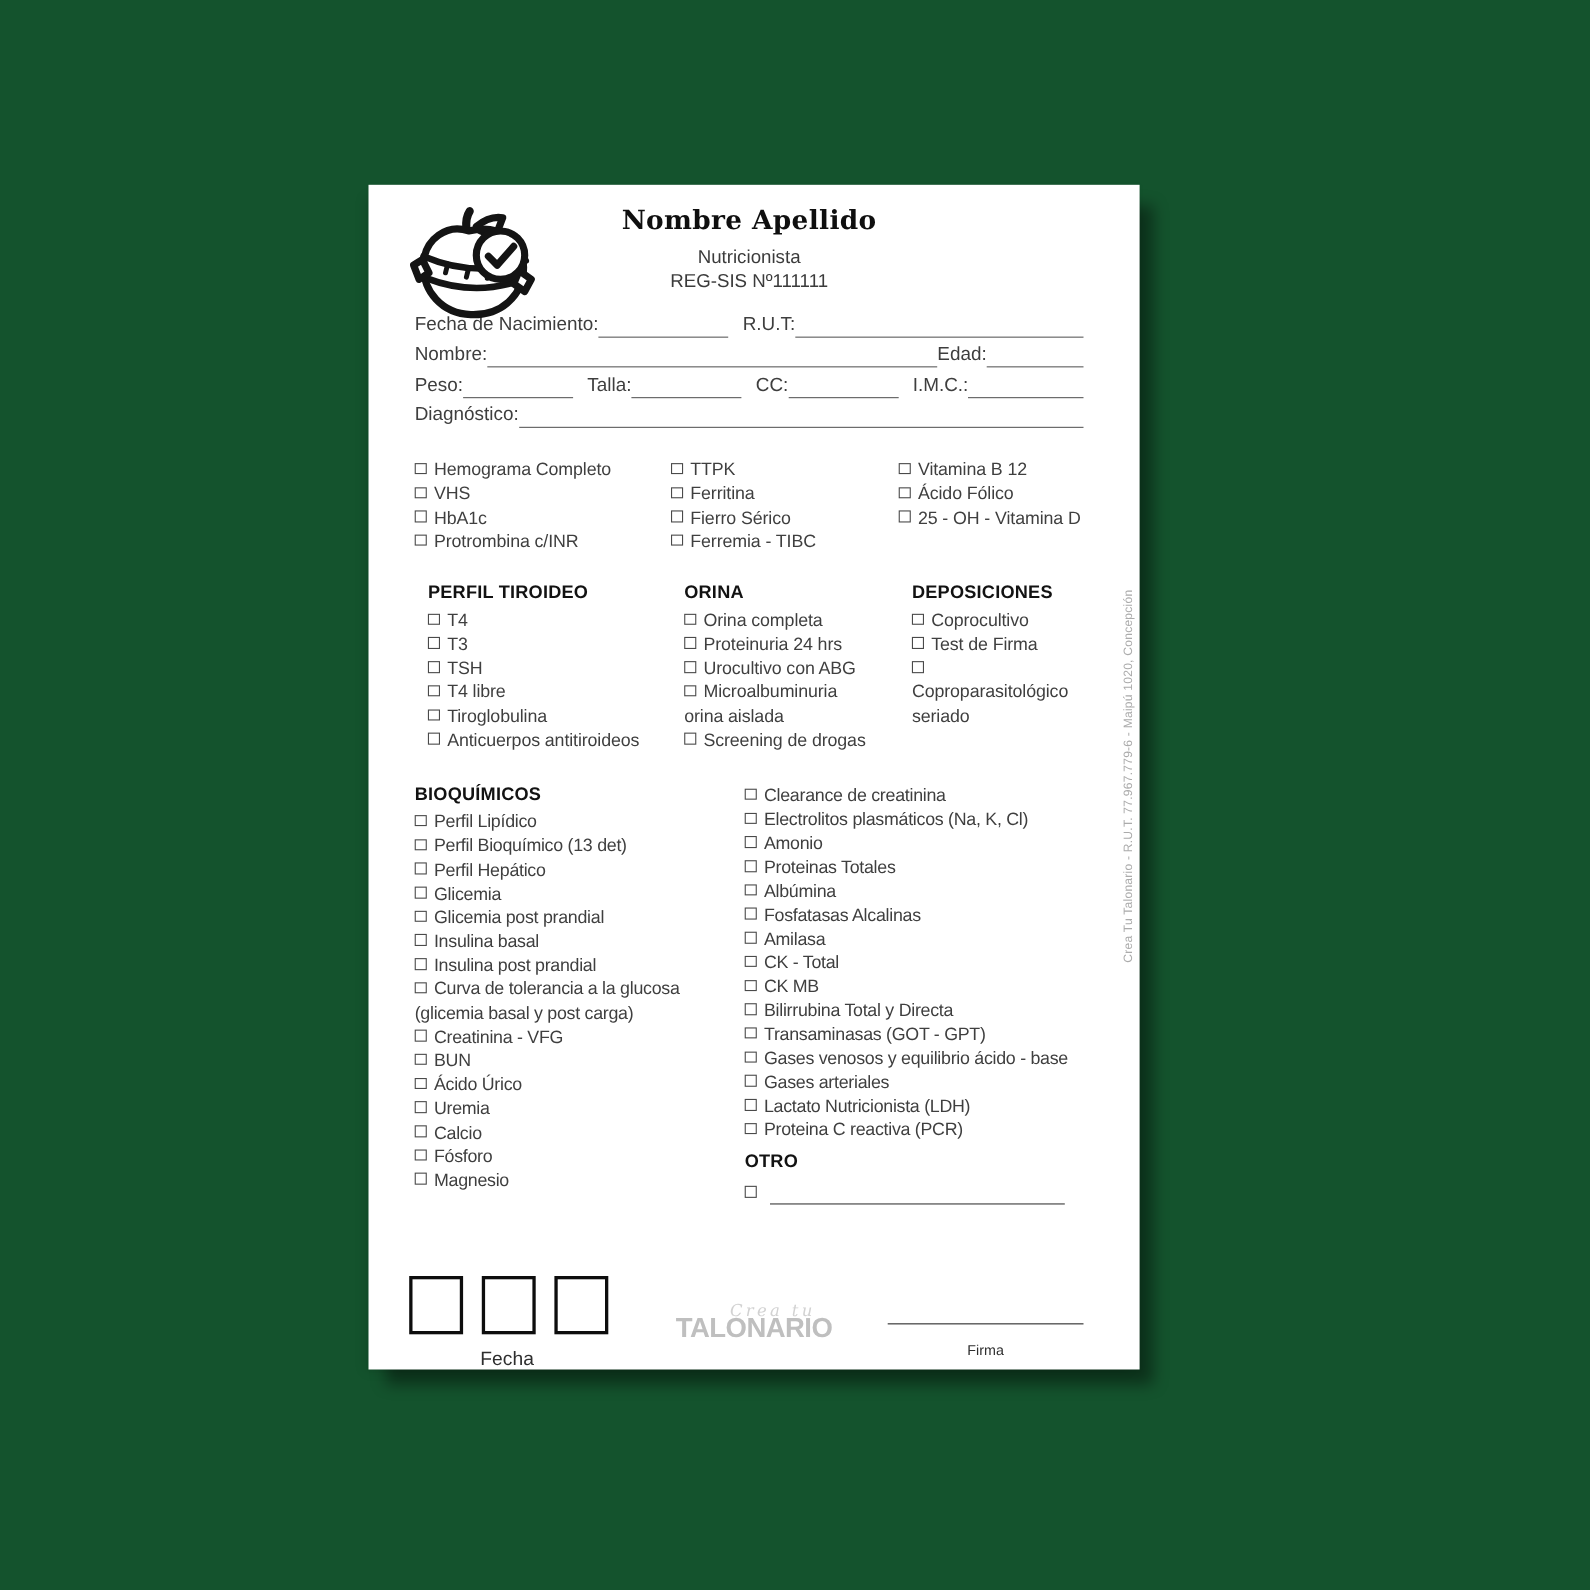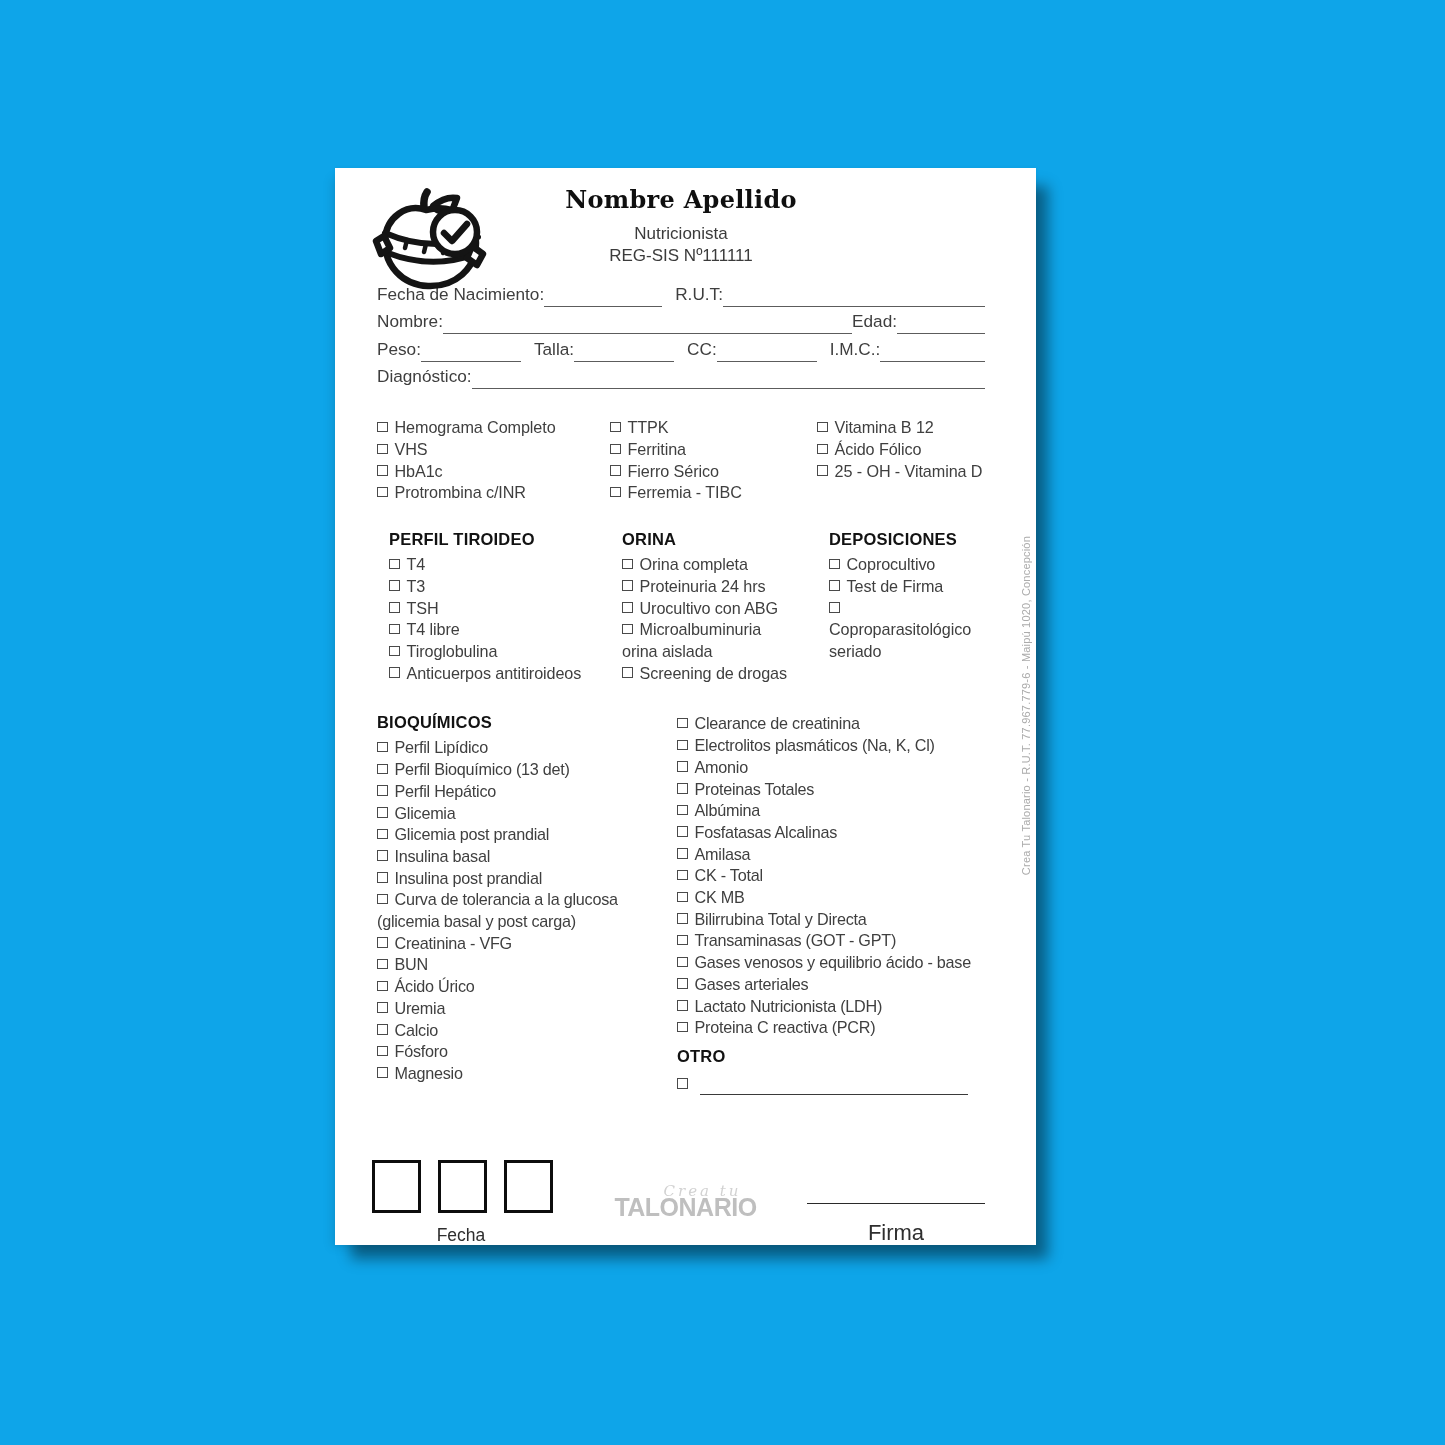--- a/index.html
+++ b/index.html
@@ -1,16 +1,16 @@
 <!DOCTYPE html>
 <html><head>
 <meta charset="utf-8">
 <style>
   html,body{margin:0;padding:0;background:#ffffff;}
-  .canvas{position:relative;width:1445px;height:1445px;background:#0ea5e9;overflow:hidden;}
+  .canvas{position:relative;width:1445px;height:1445px;background:#14532d;overflow:hidden;}
   .page{
     position:absolute;left:335px;top:168px;width:701px;height:1077px;
     background:#ffffff;box-sizing:border-box;padding:0 51px 0 42px;
     font-family:"Liberation Sans",sans-serif;color:#3f3f3f;
     box-shadow:14px 16px 13px -2px rgba(0,0,0,0.42),
                -7px 6px 10px -4px rgba(0,0,0,0.10),
                0 0 4px rgba(0,0,0,0.05);
   }
   .logo{position:absolute;left:36px;top:13px;width:120px;height:124px;}
   header{text-align:center;padding-top:17px;}
@@ -45,21 +45,21 @@
   .dboxes{display:flex;gap:17px;}
   .dbox{width:43px;height:47px;border:3.5px solid #0d0d0d;background:#fff;}
   .dlabel{margin-top:12px;font-size:17.5px;color:#2e2e2e;text-align:center;width:178px;}
 
   .wm{position:absolute;left:0;right:0;top:1014px;text-align:center;}
   .wm-script{font-family:"DejaVu Serif",serif;font-style:italic;font-size:15px;color:#d2d2d2;letter-spacing:3px;margin-bottom:-7px;padding-left:34px;}
   .wm-word{font-family:"Liberation Sans",sans-serif;font-weight:700;font-size:25px;color:#bfbfbf;letter-spacing:-.5px;}
 
   .sig-group{position:absolute;right:51px;top:1016px;width:178px;text-align:center;}
   .sig-line{border-bottom:1.7px solid #2a2a2a;height:19px;}
-  .slabel{margin-top:16px;font-size:22px;color:#2e2e2e;}
+  .slabel{margin-top:16px;font-size:13px;color:#2e2e2e;}
 
   .side-note{
     position:absolute;right:4px;top:368px;
     writing-mode:vertical-rl;transform:rotate(180deg);
     font-size:11px;color:#ababab;letter-spacing:.2px;white-space:nowrap;
   }
 </style>
 </head>
 <body>
 

